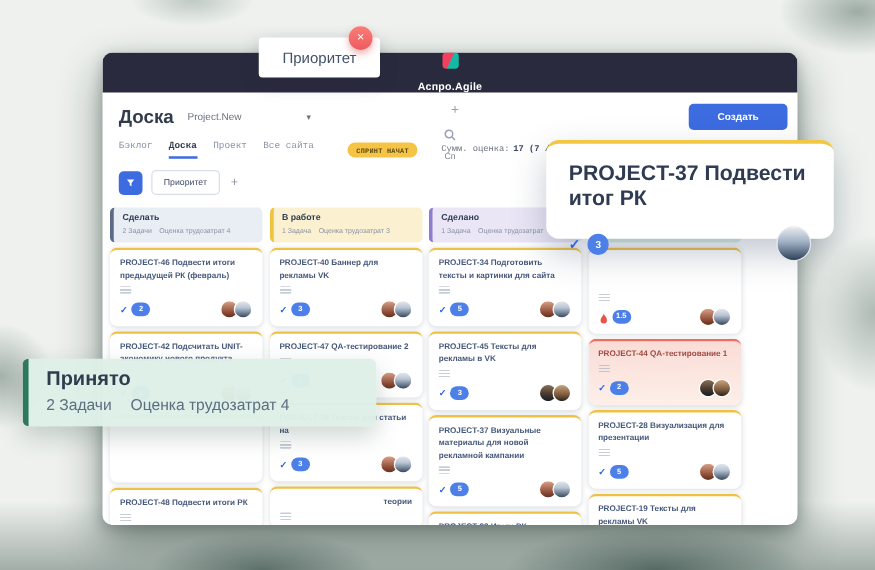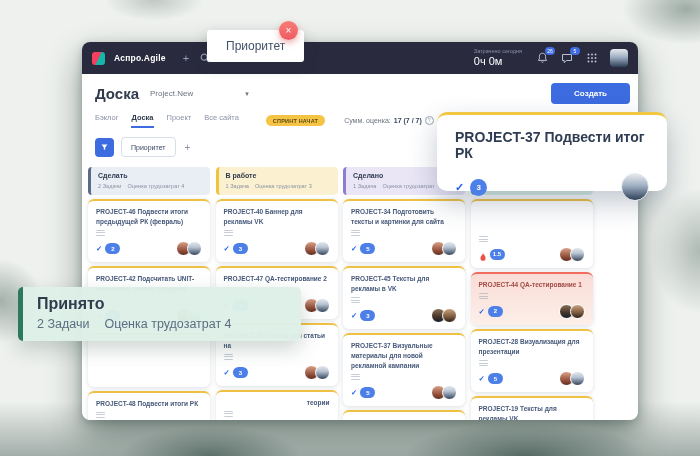--- a/index.html
+++ b/index.html
@@ -20,41 +20,41 @@
       radial-gradient(70px 30px at 22% 0%, rgba(27,59,47,.22), transparent 70%),
       linear-gradient(0deg, rgba(20,48,40,.35), transparent 12%);
   }
 
   
   .window{
     position:absolute;left:82px;top:42px;width:556px;height:378px;z-index:2;
     background:#fff;border-radius:8px;overflow:hidden;
     box-shadow:0 16px 34px rgba(15,40,32,.45), 0 3px 10px rgba(15,40,32,.25);
   }
-  .topbar{height:32px;background:#2a2a3e;display:flex;align-items:center;padding:0 10px;gap:9px;}
+  .topbar{height:32px;background:#2a2a3e;display:flex;align-items:center;padding:0 10px;gap:9px;flex-direction:column;}
   .logo-mark{width:13px;height:13px;border-radius:3px;background:linear-gradient(115deg,#f43f5e 48%,#14b8a6 52%);flex:0 0 auto;}
   .app-name{color:#fff;font-size:8.5px;font-weight:bold;letter-spacing:.2px;}
   .tb-plus{color:#9aa0b5;font-size:11px;margin-left:8px;line-height:1;}
   .tb-ic{position:relative;display:inline-flex;align-items:center;justify-content:center;width:14px;height:14px;}
   .tb-partial{color:#7d8297;font-size:7px;}
   .tb-right{margin-left:auto;display:flex;align-items:center;gap:11px;}
   .time-block{text-align:left;line-height:1.25;margin-right:2px;}
   .time-cap{font-size:5.5px;color:#8b90a8;}
   .time-val{font-size:11px;color:#fff;font-weight:normal;}
   .mini-badge{position:absolute;top:-4px;right:-6px;background:#3f6ce0;color:#fff;font-size:5px;border-radius:999px;min-width:8px;height:8px;display:flex;align-items:center;justify-content:center;padding:0 1px;}
   .tb-avatar{width:18px;height:18px;border-radius:4px;background:linear-gradient(180deg,#e7e9ec 0%,#9fb0c4 45%,#2e4057 100%);}
 
   .toolbar-row{display:flex;align-items:center;padding:9px 8px 0 13px;}
   .page-title{font-size:15px;font-weight:bold;color:#323b4c;}
   .project-select{display:flex;align-items:center;gap:52px;margin-left:11px;cursor:pointer;}
   .project-name{font-size:8px;color:#6b7280;}
   .chev{font-size:7px;color:#6b7280;}
   .create-btn{margin-left:auto;background:#3c6ce0;color:#fff;font-size:8px;border:none;border-radius:4px;padding:6px 23px;font-weight:bold;}
 
-  .tabs-row{display:flex;align-items:center;padding:9px 8px 0 13px;gap:13px;}
+  .tabs-row{display:flex;align-items:center;padding:9px 8px 0 13px;gap:13px;font-family:Liberation Mono, monospace;}
   .tab{font-size:7.5px;color:#8a93a6;padding-bottom:4px;border-bottom:2px solid transparent;}
   .tab.active{color:#323b4c;font-weight:bold;border-bottom-color:#3c6ce0;}
   .sprint-pill{margin-left:14px;background:#f6c445;color:#5b4a12;font-size:5.5px;font-weight:bold;border-radius:8px;padding:2.5px 7px;letter-spacing:.2px;}
   .summary{display:flex;align-items:center;gap:3px;margin-left:6px;font-size:7px;color:#6b7280;}
   .summary b{color:#3a4963;font-weight:bold;}
   .info-ic{width:7px;height:7px;border:0.8px solid #9aa3b2;border-radius:50%;color:#9aa3b2;font-size:4.5px;display:inline-flex;align-items:center;justify-content:center;}
 
   .filter-row{display:flex;align-items:center;padding:9px 8px 0 13px;gap:7px;}
   .search-box{width:103px;height:18px;border:1px solid #d8dee8;border-radius:4px;font-size:7px;padding:0 6px;color:#3a4963;outline:none;background:#fff;}
   .search-box::placeholder{color:#9aa3b2;}
@@ -101,21 +101,21 @@
   .tooltip-close{
     position:absolute;left:279px;top:21px;width:19px;height:19px;z-index:9;border:none;
     border-radius:50%;background:linear-gradient(180deg,#f97d76,#ee5a61);color:#fff;font-size:10px;
     display:flex;align-items:center;justify-content:center;box-shadow:0 3px 6px rgba(220,80,80,.45);padding:0;
   }
   .popup-card{
     position:absolute;left:437px;top:112px;width:230px;height:79px;z-index:7;background:#fff;
     border-radius:10px;border-top:3px solid #f2c744;box-shadow:0 12px 28px rgba(40,60,90,.28);
     padding:14px 18px 0;box-sizing:border-box;
   }
-  .popup-title{font-size:14px;color:#2f3b52;font-weight:bold;}
+  .popup-title{font-size:17px;color:#2f3b52;font-weight:bold;}
   .popup-foot{display:flex;align-items:center;margin-top:12px;}
   .popup-check{color:#2563eb;font-size:11px;font-weight:bold;}
   .popup-badge{width:17px;height:17px;border-radius:50%;background:#4c80e8;color:#fff;font-size:8px;display:flex;align-items:center;justify-content:center;margin-left:6px;font-weight:bold;}
   .popup-av{width:26px;height:26px;border-radius:50%;margin-left:auto;background:linear-gradient(180deg,#e7e9ec 0%,#9fb0c4 45%,#2e4057 100%);border:1px solid #e5e9ef;}
   .accepted{
     position:absolute;left:18px;top:287px;width:283px;height:54px;z-index:6;box-sizing:border-box;
     background:rgba(221,240,231,.97);border-left:5px solid #2c7a5b;border-radius:5px;
     padding:8px 14px;box-shadow:0 8px 20px rgba(30,70,55,.22);
   }
   .accepted-title{font-size:16px;font-weight:bold;color:#2f3c4e;}

